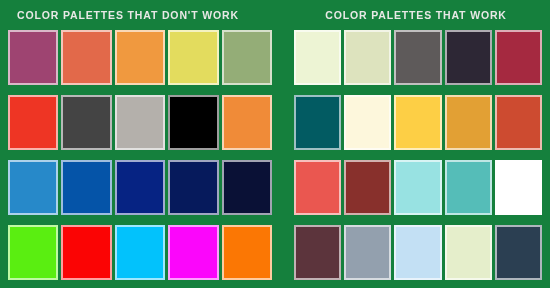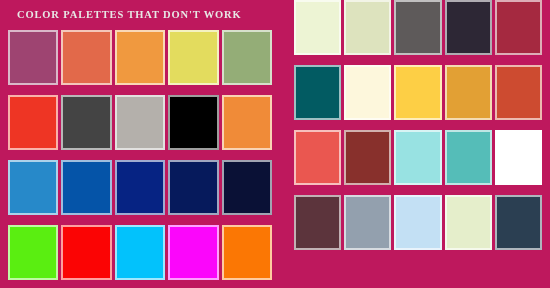--- a/index.html
+++ b/index.html
@@ -75,21 +75,21 @@
     border: 2px solid rgba(255,255,255,0.62);
     margin-right: 3px;
   }
   .swatch:last-child {
     margin-right: 0;
   }
 </style>
 </head>
 <body style="background-color: rgb(51, 51, 51);">
 
-<div class="board" style="background-color: #be185d; font-family: Liberation Serif, serif;">
+<div class="board" style="background-color: #15803d;">
 
   <div class="column column-left">
     <div class="column-heading heading-left" style="color: rgb(232, 232, 230);">COLOR PALETTES THAT DON'T WORK</div>
     <div class="palettes">
 
       <div class="palette-row">
         <div class="swatch" style="background-color: rgb(158, 68, 113);"></div>
         <div class="swatch" style="background-color: rgb(226, 105, 74);"></div>
         <div class="swatch" style="background-color: rgb(240, 153, 63);"></div>
         <div class="swatch" style="background-color: rgb(227, 220, 94);"></div>
@@ -117,20 +117,21 @@
         <div class="swatch" style="background-color: rgb(251, 4, 4);"></div>
         <div class="swatch" style="background-color: rgb(2, 194, 252);"></div>
         <div class="swatch" style="background-color: rgb(251, 6, 251);"></div>
         <div class="swatch" style="background-color: rgb(251, 119, 4);"></div>
       </div>
 
     </div>
   </div>
 
   <div class="column column-right">
+    <div class="column-heading heading-right" style="color: rgb(232, 232, 230);">COLOR PALETTES THAT WORK</div>
     <div class="palettes">
 
       <div class="palette-row">
         <div class="swatch" style="background-color: rgb(237, 244, 212);"></div>
         <div class="swatch" style="background-color: rgb(221, 227, 190);"></div>
         <div class="swatch" style="background-color: rgb(94, 90, 90);"></div>
         <div class="swatch" style="background-color: rgb(45, 39, 53);"></div>
         <div class="swatch" style="background-color: rgb(165, 41, 64);"></div>
       </div>
 

